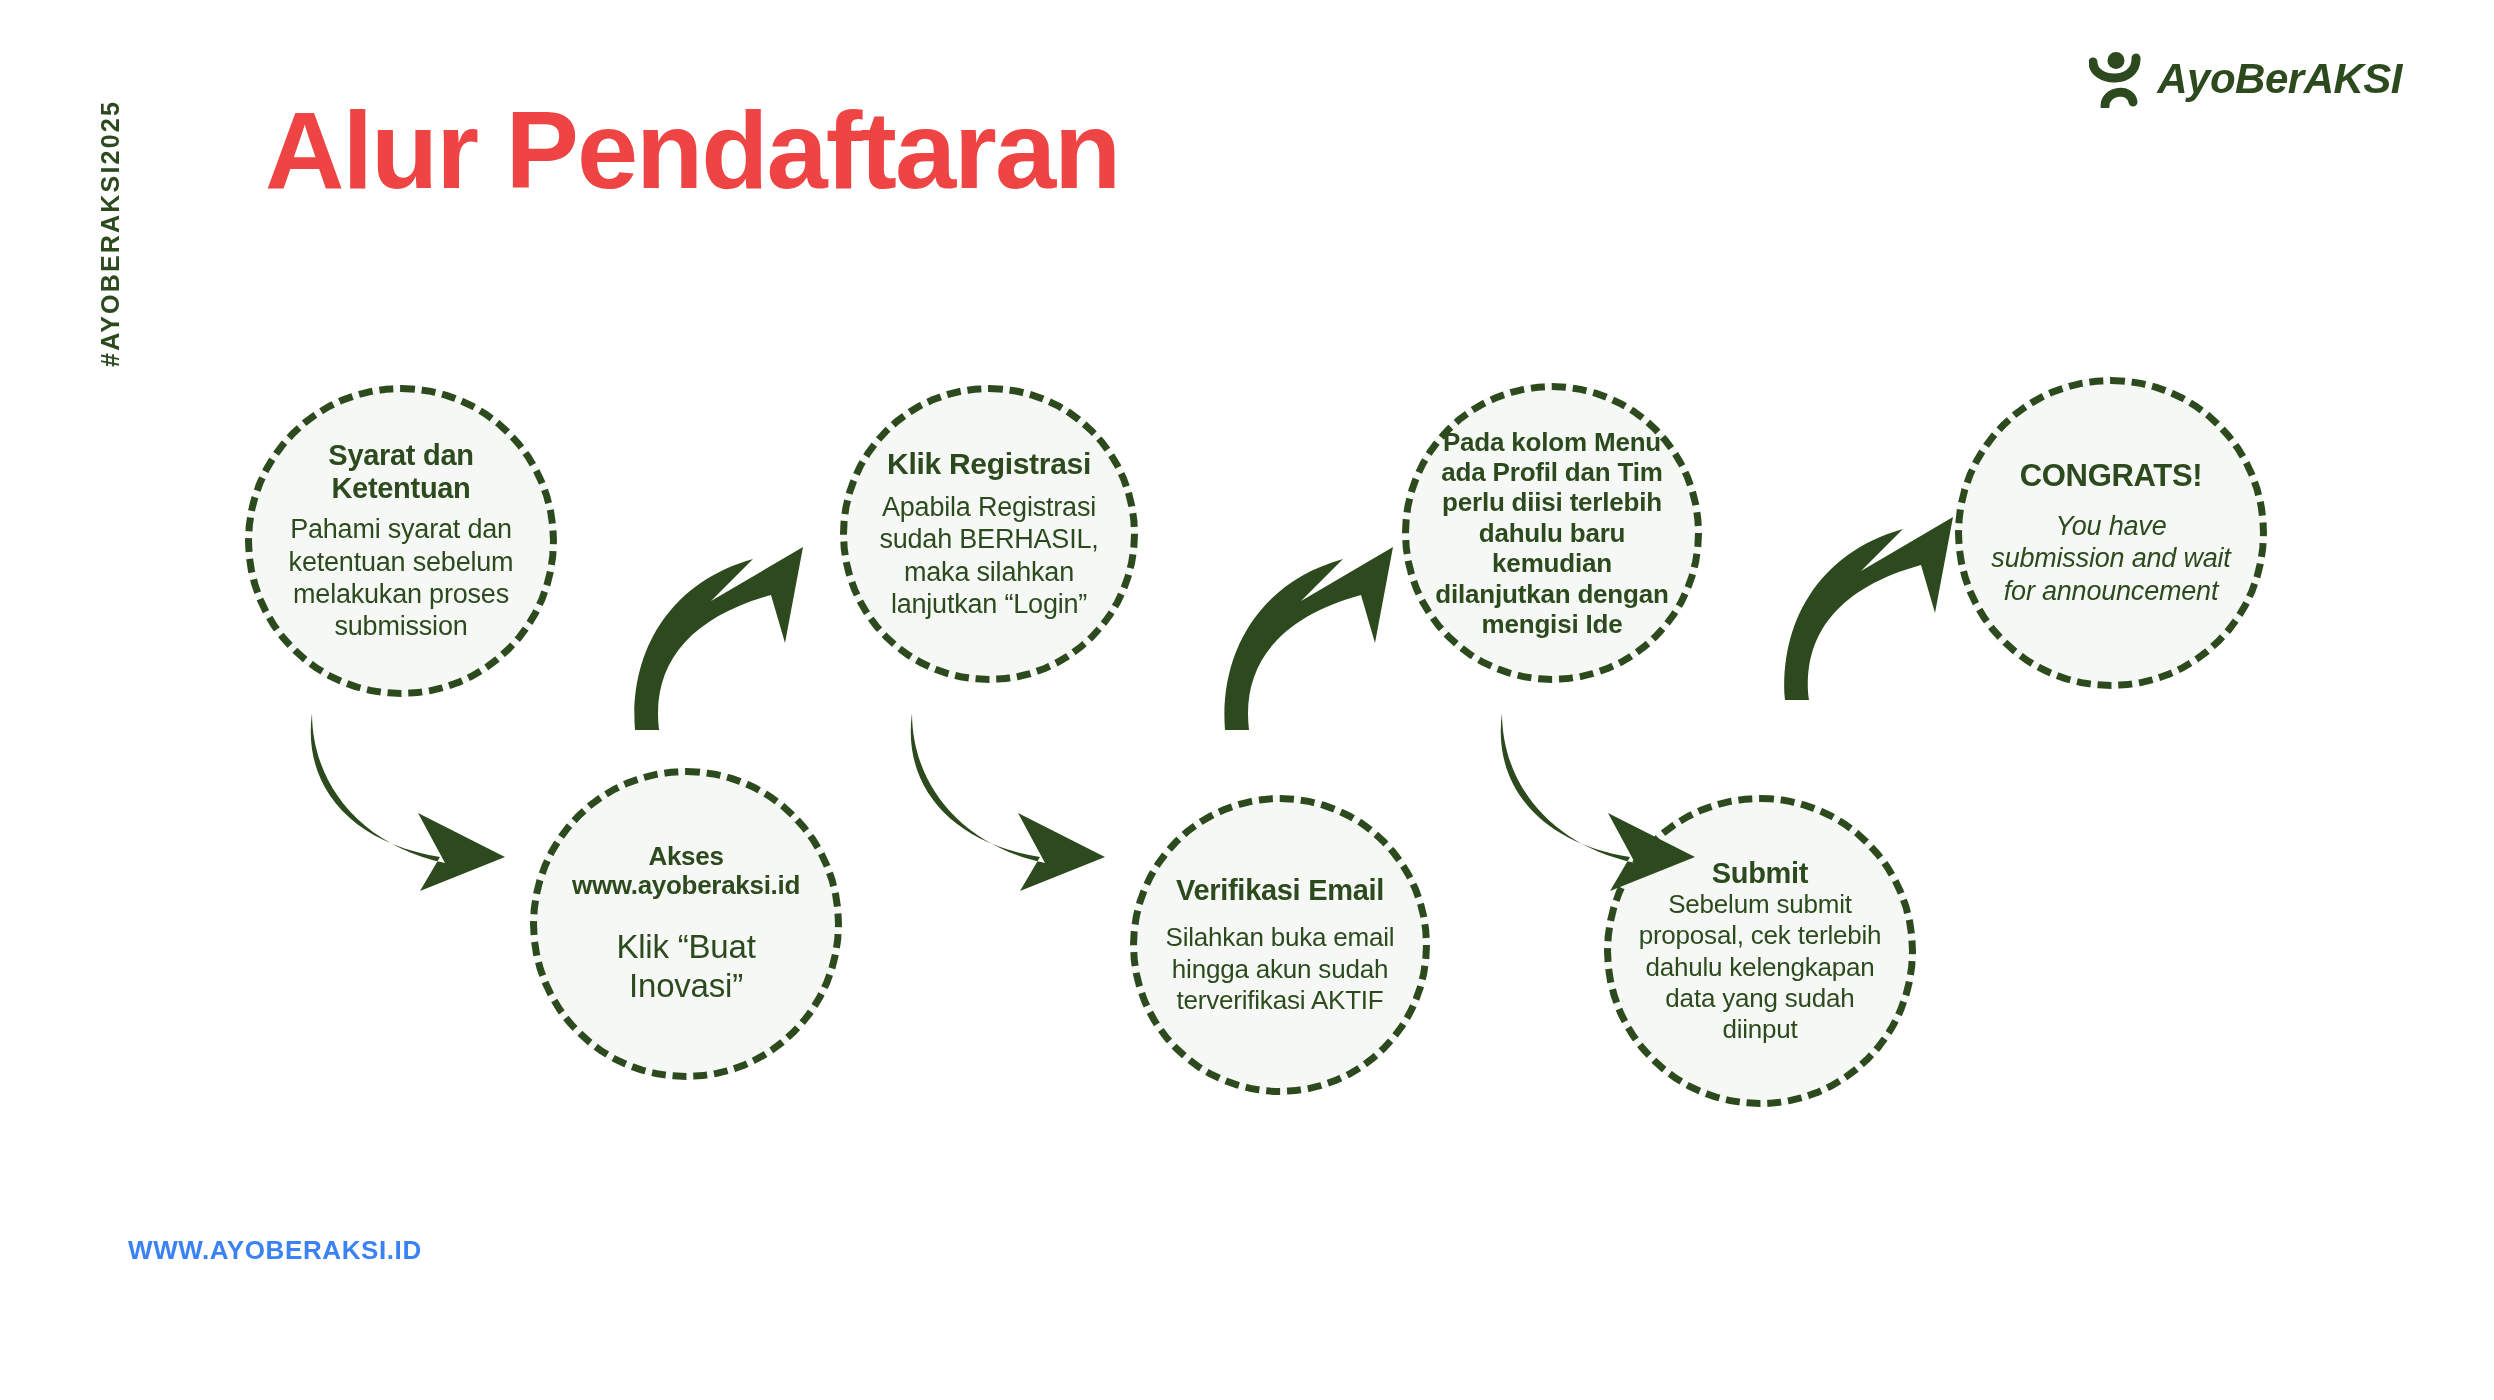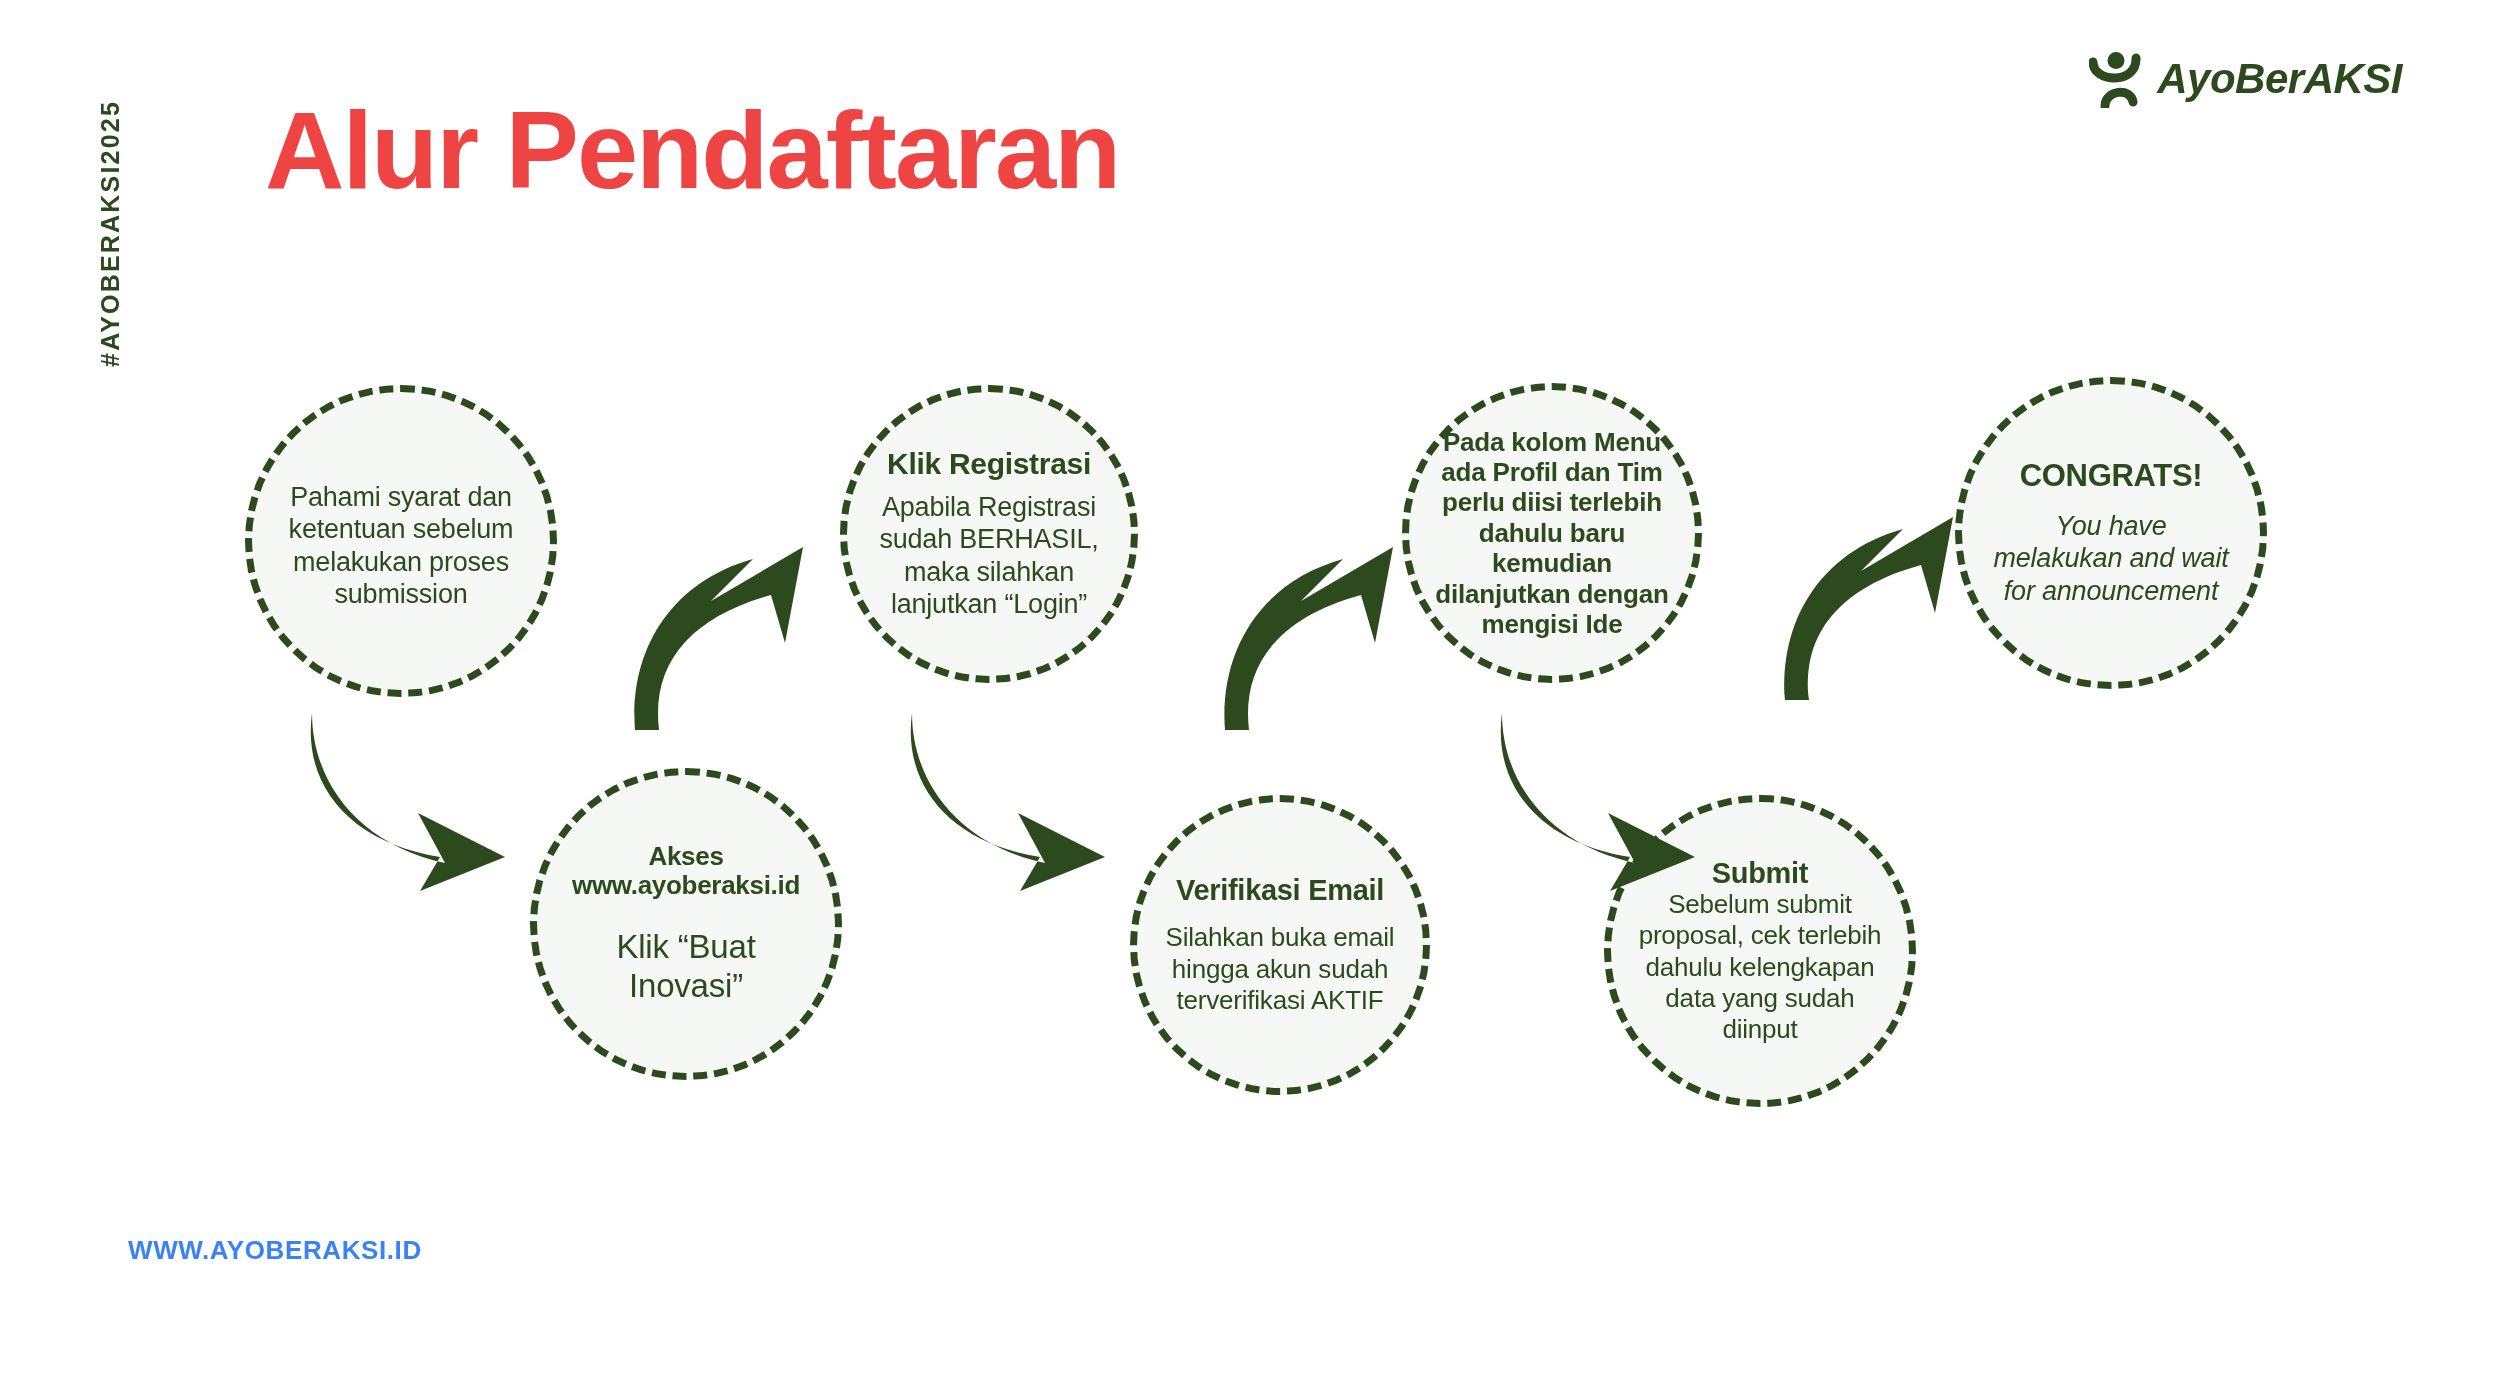--- a/index.html
+++ b/index.html
@@ -150,20 +150,21 @@
   <div id="logo">
     <svg class="mark" viewBox="0 0 56 58">
       <circle cx="27" cy="10.5" r="8.5" fill="#2d4a1e"></circle>
       <path d="M4 12 C4 33, 48 35, 47 8" fill="none" stroke="#2d4a1e" stroke-width="9" stroke-linecap="round"></path>
       <path d="M16 56 C16 40, 42 37, 44 52" fill="none" stroke="#2d4a1e" stroke-width="9" stroke-linecap="round"></path>
     </svg>
     <span class="wordmark">AyoBerAKSI</span>
   </div>
 
   <div class="step" id="step-1">
+    <div class="s-title">Syarat dan Ketentuan</div>
     <div class="s-body">Pahami syarat dan ketentuan sebelum melakukan proses submission</div>
   </div>
 
   <div class="step" id="step-2">
     <div class="s-title">Akses www.ayoberaksi.id</div>
     <div class="s-body">Klik “Buat Inovasi”</div>
   </div>
 
   <div class="step" id="step-3">
     <div class="s-title">Klik Registrasi</div>
@@ -179,21 +180,21 @@
     <div class="s-body">Pada kolom Menu ada Profil dan Tim perlu diisi terlebih dahulu baru kemudian dilanjutkan dengan mengisi Ide</div>
   </div>
 
   <div class="step" id="step-6">
     <div class="s-title">Submit</div>
     <div class="s-body">Sebelum submit proposal, cek terlebih dahulu kelengkapan data yang sudah diinput</div>
   </div>
 
   <div class="step" id="step-7">
     <div class="s-title">CONGRATS!</div>
-    <div class="s-body">You have melakukan and wait for announcement</div>
+    <div class="s-body">You have submission and wait for announcement</div>
   </div>
 
   <svg class="arrow" id="arrow-1" viewBox="0 0 240 190">
     <path d="M12 8 C12 78, 60 140, 145 158 L118 108 L205 152 L120 186 L140 152 C52 138, 2 82, 12 8 Z" fill="#2d4a1e"></path>
   </svg>
 
   <svg class="arrow" id="arrow-2" viewBox="0 0 215 215">
     <path d="M10 205 C4 130, 42 58, 128 34 L86 76 L178 22 L160 118 L146 70 C66 92, 26 138, 34 205 Z" fill="#2d4a1e"></path>
   </svg>
 

